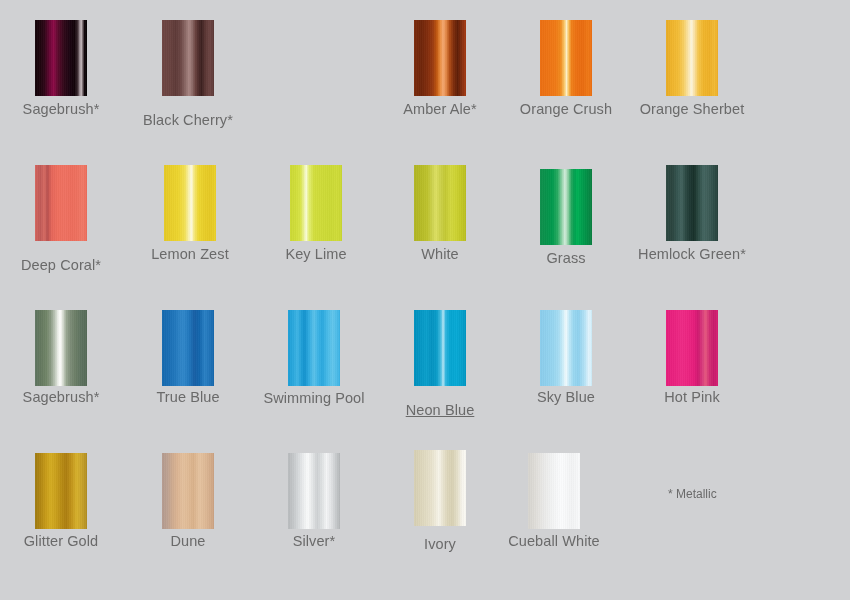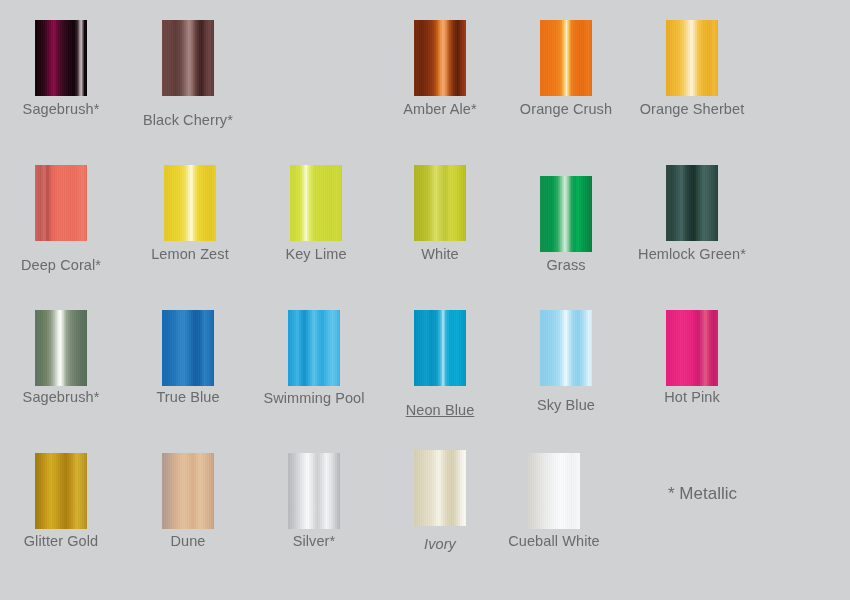--- a/index.html
+++ b/index.html
@@ -58,21 +58,21 @@
     font-size: 14.5px;
     line-height: 16px;
     color: #6a6a6a;
     white-space: nowrap;
     text-align: center;
     letter-spacing: 0.1px;
   }
 
   .legend-note {
     position: absolute;
-    font-size: 17px;
+    font-size: 12px;
     line-height: 16px;
     color: #6a6a6a;
     white-space: nowrap;
   }
 </style>
 </head>
 <body>
 
 <div id="swatch-board">
 
@@ -105,21 +105,21 @@
       <div class="swatch-label" style="margin-top: 5px;">Lemon Zest</div>
     </div>
     <div class="swatch-cell" style="left: 250px; top: 165px; width: 132px;">
       <div class="swatch-chip" style="width: 52px; height: 76px; background: linear-gradient(to right, rgb(204, 217, 54) 0%, rgb(208, 221, 57) 10%, rgb(216, 228, 72) 20%, rgb(236, 243, 156) 27%, rgb(251, 253, 223) 31%, rgb(228, 239, 118) 36%, rgb(210, 222, 61) 46%, rgb(206, 219, 56) 62%, rgb(203, 217, 53) 78%, rgb(207, 220, 57) 90%, rgb(201, 215, 51) 100%);"></div>
       <div class="swatch-label" style="margin-top: 5px;">Key Lime</div>
     </div>
     <div class="swatch-cell" style="left: 374px; top: 165px; width: 132px;">
       <div class="swatch-chip" style="width: 52px; height: 76px; background: linear-gradient(to right, rgb(176, 181, 36) 0%, rgb(182, 187, 38) 14%, rgb(190, 195, 46) 26%, rgb(207, 212, 82) 36%, rgb(221, 224, 98) 42%, rgb(205, 210, 76) 50%, rgb(195, 200, 52) 60%, rgb(210, 215, 63) 70%, rgb(206, 211, 51) 80%, rgb(196, 201, 39) 90%, rgb(185, 190, 35) 100%);"></div>
       <div class="swatch-label" style="margin-top: 5px;">White</div>
     </div>
-    <div class="swatch-cell" style="left: 500px; top: 176px; width: 132px;">
+    <div class="swatch-cell" style="left: 500px; top: 169px; width: 132px;">
       <div class="swatch-chip" style="width: 52px; height: 76px; background: linear-gradient(to right, rgb(15, 143, 76) 0%, rgb(7, 147, 75) 12%, rgb(1, 154, 77) 24%, rgb(42, 171, 98) 34%, rgb(143, 210, 167) 42%, rgb(212, 237, 220) 48%, rgb(142, 208, 164) 54%, rgb(39, 167, 95) 60%, rgb(0, 160, 79) 66%, rgb(0, 176, 85) 72%, rgb(0, 160, 78) 80%, rgb(2, 143, 70) 90%, rgb(11, 127, 65) 100%);"></div>
       <div class="swatch-label" style="margin-top: 5px;">Grass</div>
     </div>
     <div class="swatch-cell" style="left: 626px; top: 165px; width: 132px;">
       <div class="swatch-chip" style="width: 52px; height: 76px; background: linear-gradient(to right, rgb(44, 71, 64) 0%, rgb(42, 68, 62) 12%, rgb(54, 86, 81) 22%, rgb(67, 99, 94) 30%, rgb(43, 72, 66) 38%, rgb(30, 56, 51) 46%, rgb(23, 48, 41) 54%, rgb(43, 74, 67) 62%, rgb(67, 100, 95) 72%, rgb(61, 92, 87) 82%, rgb(46, 77, 71) 92%, rgb(38, 65, 59) 100%);"></div>
       <div class="swatch-label" style="margin-top: 5px;">Hemlock Green*</div>
     </div>
     <div class="swatch-cell" style="left: -5px; top: 310px; width: 132px;">
       <div class="swatch-chip" style="width: 52px; height: 76px; background: linear-gradient(to right, rgb(94, 116, 96) 0%, rgb(101, 121, 95) 12%, rgb(113, 133, 104) 22%, rgb(138, 154, 131) 30%, rgb(188, 198, 183) 38%, rgb(242, 244, 239) 45%, rgb(253, 253, 251) 49%, rgb(214, 220, 209) 54%, rgb(154, 168, 147) 60%, rgb(125, 141, 120) 68%, rgb(107, 125, 102) 78%, rgb(94, 115, 96) 88%, rgb(86, 107, 88) 100%);"></div>
       <div class="swatch-label" style="margin-top: 3px;">Sagebrush*</div>
@@ -129,21 +129,21 @@
       <div class="swatch-label" style="margin-top: 3px;">True Blue</div>
     </div>
     <div class="swatch-cell" style="left: 248px; top: 310px; width: 132px;">
       <div class="swatch-chip" style="width: 52px; height: 76px; background: linear-gradient(to right, rgb(27, 158, 214) 0%, rgb(42, 168, 221) 10%, rgb(63, 180, 228) 18%, rgb(31, 159, 215) 26%, rgb(19, 147, 206) 32%, rgb(47, 171, 224) 40%, rgb(91, 194, 234) 50%, rgb(59, 179, 229) 58%, rgb(42, 168, 222) 66%, rgb(73, 187, 232) 76%, rgb(98, 198, 236) 86%, rgb(77, 188, 233) 94%, rgb(58, 178, 228) 100%);"></div>
       <div class="swatch-label" style="margin-top: 4px;">Swimming Pool</div>
     </div>
     <div class="swatch-cell" style="left: 374px; top: 310px; width: 132px;">
       <div class="swatch-chip" style="width: 52px; height: 76px; background: linear-gradient(to right, rgb(0, 144, 189) 0%, rgb(4, 151, 196) 12%, rgb(10, 159, 203) 24%, rgb(4, 147, 193) 34%, rgb(10, 157, 201) 44%, rgb(78, 192, 226) 52%, rgb(183, 230, 245) 56%, rgb(45, 180, 222) 61%, rgb(5, 165, 209) 70%, rgb(7, 169, 213) 82%, rgb(4, 160, 203) 92%, rgb(1, 150, 194) 100%);"></div>
       <div class="swatch-label" style="margin-top: 16px; text-decoration: underline;">Neon Blue</div>
     </div>
-    <div class="swatch-cell" style="left: 500px; top: 310px; width: 132px; gap: 8px;">
+    <div class="swatch-cell" style="left: 500px; top: 310px; width: 132px;">
       <div class="swatch-chip" style="width: 52px; height: 76px; background: linear-gradient(to right, rgb(139, 205, 236) 0%, rgb(144, 209, 238) 14%, rgb(152, 214, 240) 26%, rgb(167, 221, 243) 36%, rgb(205, 238, 249) 44%, rgb(242, 251, 254) 50%, rgb(194, 233, 248) 56%, rgb(155, 216, 241) 64%, rgb(143, 209, 238) 74%, rgb(182, 227, 246) 86%, rgb(228, 245, 253) 94%, rgb(205, 237, 250) 100%);"></div>
       <div class="swatch-label" style="margin-top: 3px;">Sky Blue</div>
     </div>
     <div class="swatch-cell" style="left: 626px; top: 310px; width: 132px;">
       <div class="swatch-chip" style="width: 52px; height: 76px; background: linear-gradient(to right, rgb(230, 29, 124) 0%, rgb(234, 34, 127) 16%, rgb(238, 42, 133) 30%, rgb(236, 37, 129) 42%, rgb(229, 29, 123) 54%, rgb(207, 26, 112) 62%, rgb(217, 60, 124) 70%, rgb(229, 87, 127) 76%, rgb(210, 43, 114) 84%, rgb(200, 26, 107) 92%, rgb(215, 32, 115) 100%);"></div>
       <div class="swatch-label" style="margin-top: 3px;">Hot Pink</div>
     </div>
     <div class="swatch-cell" style="left: -5px; top: 453px; width: 132px;">
       <div class="swatch-chip" style="width: 52px; height: 76px; background: linear-gradient(to right, rgb(158, 122, 16) 0%, rgb(176, 134, 18) 10%, rgb(198, 154, 24) 20%, rgb(212, 172, 34) 30%, rgb(202, 160, 28) 40%, rgb(185, 141, 20) 50%, rgb(172, 126, 16) 60%, rgb(194, 148, 26) 70%, rgb(214, 176, 44) 80%, rgb(201, 163, 42) 90%, rgb(176, 141, 34) 100%);"></div>
       <div class="swatch-label" style="margin-top: 4px;">Glitter Gold</div>
@@ -151,20 +151,20 @@
     <div class="swatch-cell" style="left: 122px; top: 453px; width: 132px;">
       <div class="swatch-chip" style="width: 52px; height: 76px; background: linear-gradient(to right, rgb(179, 154, 142) 0%, rgb(189, 162, 146) 10%, rgb(207, 171, 143) 20%, rgb(220, 181, 147) 30%, rgb(227, 192, 157) 40%, rgb(224, 187, 150) 50%, rgb(217, 177, 138) 60%, rgb(229, 195, 160) 72%, rgb(221, 184, 149) 84%, rgb(211, 171, 137) 94%, rgb(203, 162, 130) 100%);"></div>
       <div class="swatch-label" style="margin-top: 4px;">Dune</div>
     </div>
     <div class="swatch-cell" style="left: 248px; top: 453px; width: 132px;">
       <div class="swatch-chip" style="width: 52px; height: 76px; background: linear-gradient(to right, rgb(183, 186, 188) 0%, rgb(196, 199, 201) 10%, rgb(215, 218, 220) 20%, rgb(236, 238, 239) 30%, rgb(250, 251, 251) 38%, rgb(231, 233, 234) 46%, rgb(206, 209, 211) 56%, rgb(224, 227, 228) 66%, rgb(244, 245, 246) 74%, rgb(223, 225, 227) 84%, rgb(195, 198, 200) 94%, rgb(180, 183, 185) 100%);"></div>
       <div class="swatch-label" style="margin-top: 4px;">Silver*</div>
     </div>
     <div class="swatch-cell" style="left: 374px; top: 450px; width: 132px;">
       <div class="swatch-chip" style="width: 52px; height: 76px; background: linear-gradient(to right, rgb(214, 207, 179) 0%, rgb(220, 213, 186) 12%, rgb(226, 220, 196) 24%, rgb(232, 226, 205) 34%, rgb(240, 236, 220) 42%, rgb(247, 245, 234) 48%, rgb(236, 231, 213) 54%, rgb(221, 214, 187) 64%, rgb(216, 209, 180) 74%, rgb(230, 225, 204) 84%, rgb(246, 244, 236) 92%, rgb(251, 250, 245) 100%);"></div>
-      <div class="swatch-label" style="margin-top: 10px; font-style: italic;">Ivory</div>
+      <div class="swatch-label" style="margin-top: 10px;">Ivory</div>
     </div>
     <div class="swatch-cell" style="left: 488px; top: 453px; width: 132px;">
       <div class="swatch-chip" style="width: 52px; height: 76px; background: linear-gradient(to right, rgb(214, 212, 207) 0%, rgb(222, 220, 215) 12%, rgb(230, 229, 226) 24%, rgb(236, 236, 235) 34%, rgb(241, 242, 242) 44%, rgb(246, 247, 248) 54%, rgb(251, 252, 253) 64%, rgb(247, 248, 249) 74%, rgb(242, 243, 244) 84%, rgb(246, 247, 248) 94%, rgb(250, 251, 252) 100%);"></div>
       <div class="swatch-label" style="margin-top: 4px;">Cueball White</div>
     </div>
     <div class="legend-note" style="left: 668px; top: 486px;">* Metallic</div>
 </div>
 
 </body></html>

